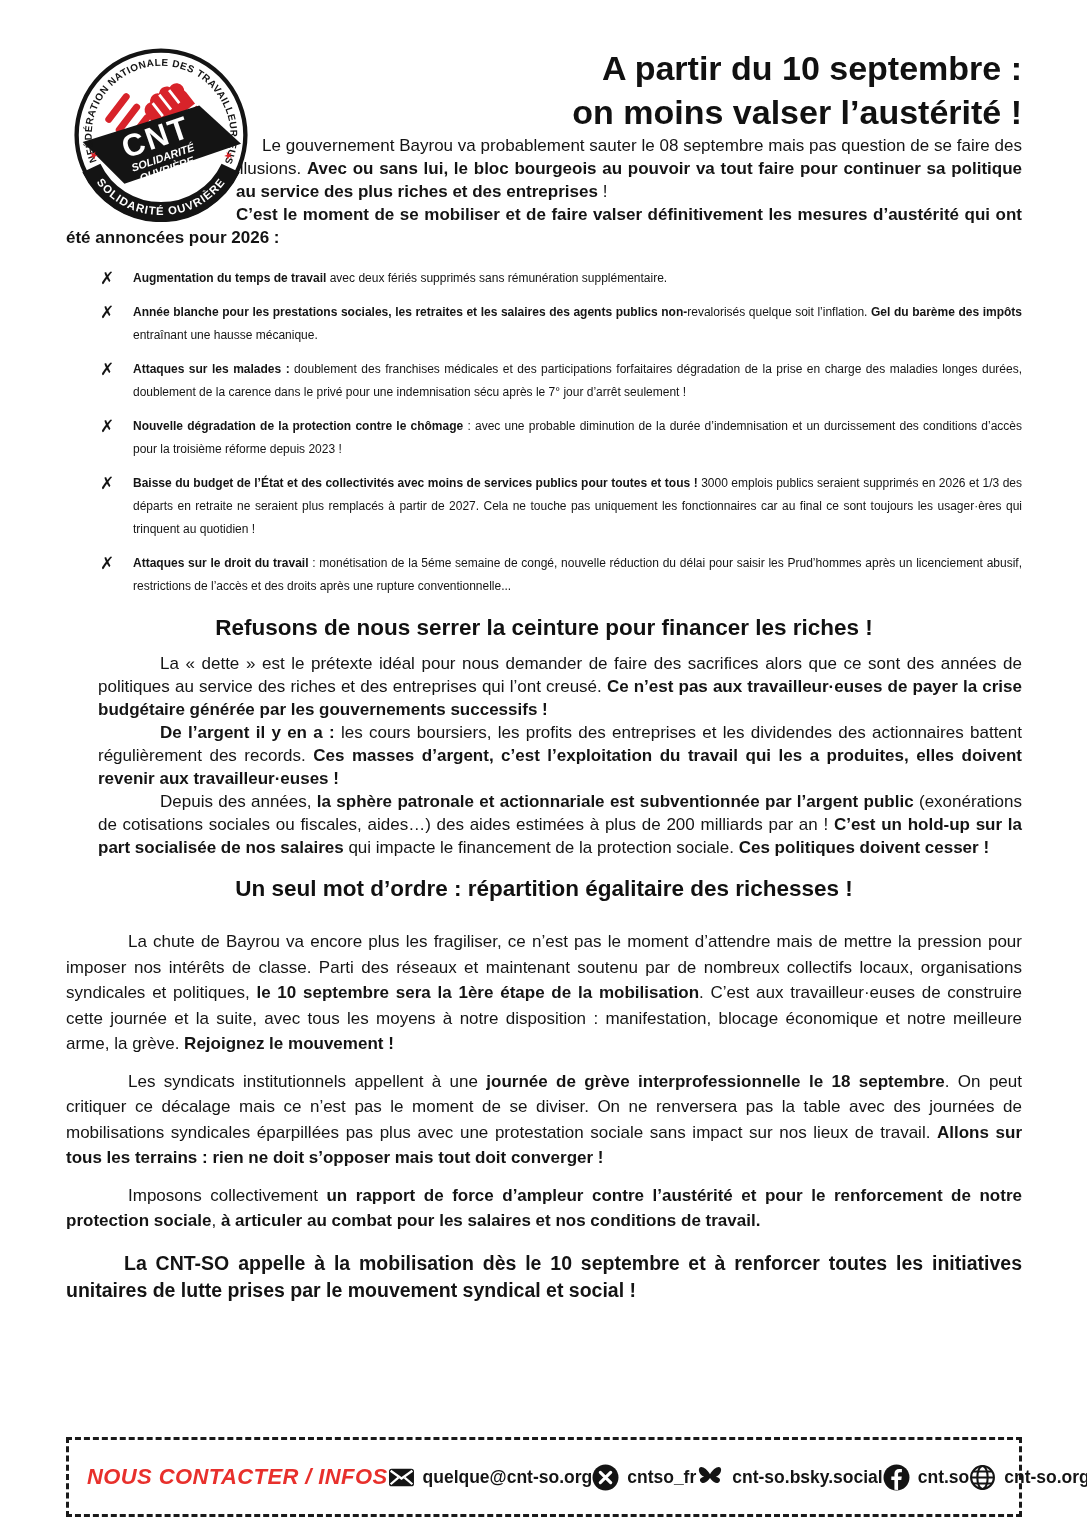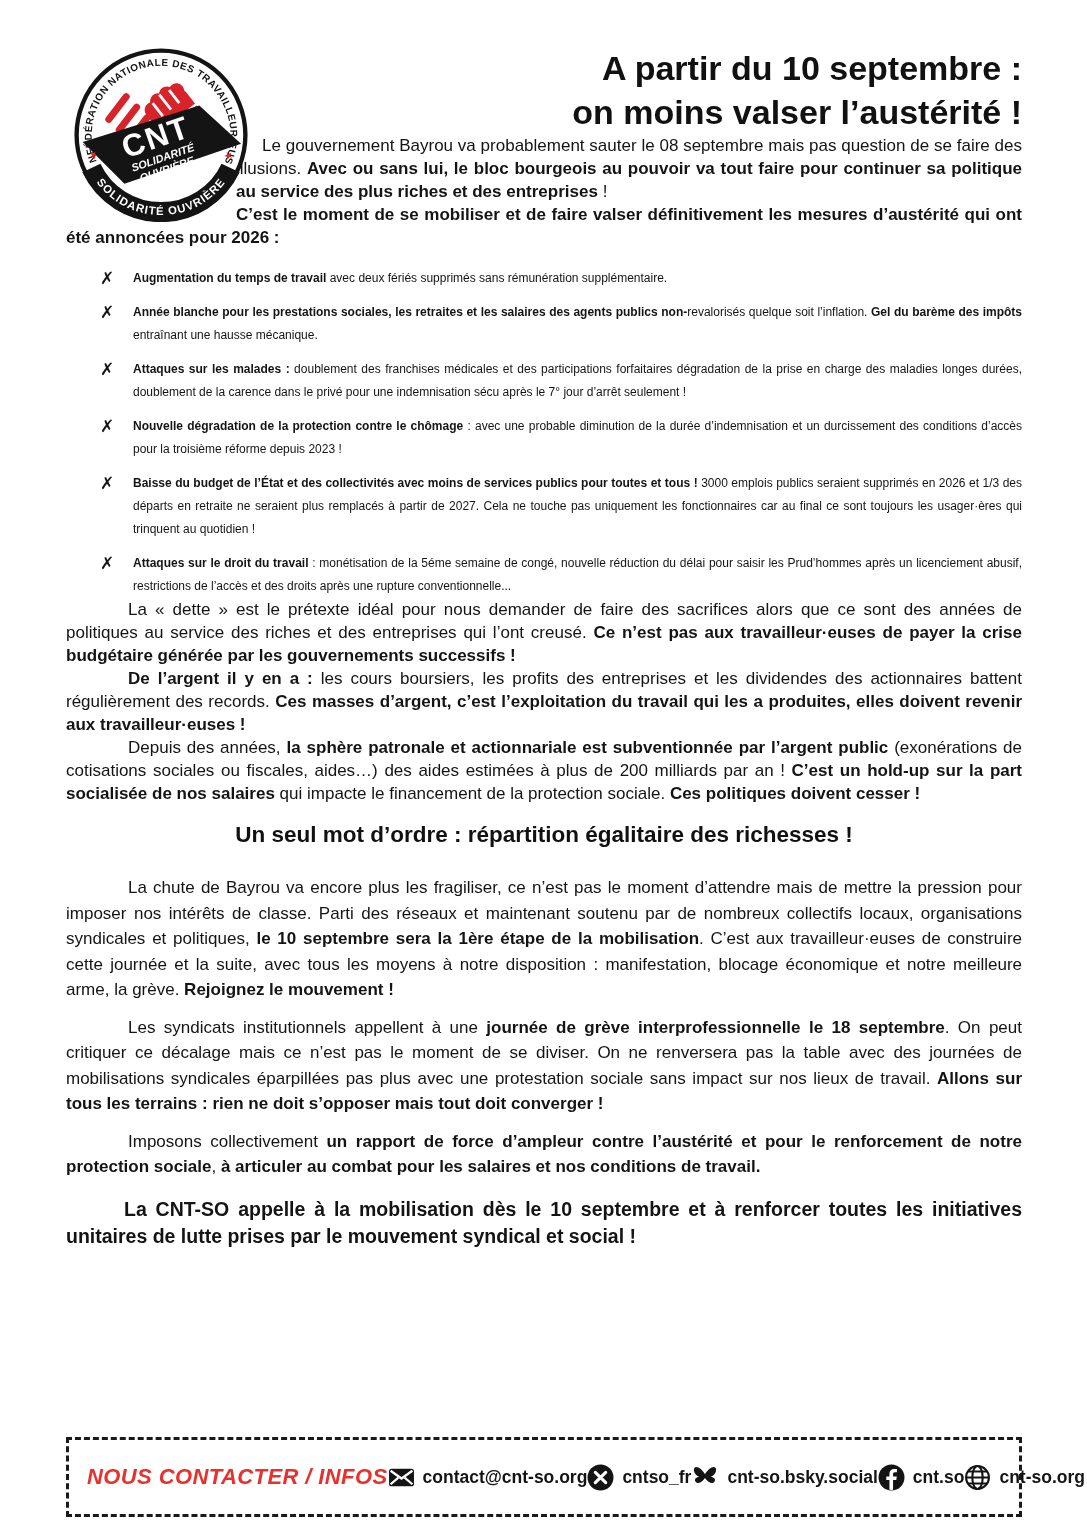--- a/index.html
+++ b/index.html
@@ -36,21 +36,21 @@
     font-style:italic;font-weight:bold;font-size:17px;line-height:23px;
     font-family:"DejaVu Sans","Liberation Sans",sans-serif;
   }
   .btxt{flex:1;font-size:12px;line-height:23px;text-align:justify;}
   
   h2.sec{
     margin:16px 0 10px 0;
     font-size:22.5px;line-height:28px;
     text-align:center;font-weight:bold;color:#111;
   }
-  .s1 p.para{text-indent:62px;line-height:23px;}
+  .s1 p.para{text-indent:62px;line-height:23px;margin-left:32px;}
   .s2 p.para{text-indent:62px;line-height:25.5px;margin-top:12px;}
   .s2 p.para:first-of-type{margin-top:26px;}
   .closing{
     margin:16px 0 12px 0;
     font-size:19.5px;line-height:27.5px;
     font-weight:bold;text-align:justify;text-indent:58px;
   }
   
   .footer{
     position:absolute;left:66px;right:65px;bottom:19px;
@@ -146,20 +146,21 @@
         <span class="mark">✗</span>
         <div class="btxt"><span class="b">Baisse du budget de l’État et des collectivités avec moins de services publics pour toutes et tous !</span><span> 3000 emplois publics seraient supprimés en 2026 et 1/3 des départs en retraite ne seraient plus remplacés à partir de 2027. Cela ne touche pas uniquement les fonctionnaires car au final ce sont toujours les usager·ères qui trinquent au quotidien !</span></div>
       </li>
       <li>
         <span class="mark">✗</span>
         <div class="btxt"><span class="b">Attaques sur le droit du travail</span><span> : monétisation de la 5éme semaine de congé, nouvelle réduction du délai pour saisir les Prud’hommes après un licenciement abusif, restrictions de l’accès et des droits après une rupture conventionnelle...</span></div>
       </li>
     </ul>
 
     <div class="s1">
+      <h2 class="sec">Refusons de nous serrer la ceinture pour financer les riches !</h2>
       <p class="para"><span>La « dette » est le prétexte idéal pour nous demander de faire des sacrifices alors que ce sont des années de politiques au service des riches et des entreprises qui l’ont creusé. </span><span class="b">Ce n’est pas aux travailleur·euses de payer la crise budgétaire générée par les gouvernements successifs !</span></p>
       <p class="para"><span class="b">De l’argent il y en a :</span><span> les cours boursiers, les profits des entreprises et les dividendes des actionnaires battent régulièrement des records. </span><span class="b">Ces masses d’argent, c’est l’exploitation du travail qui les a produites, elles doivent revenir aux travailleur·euses !</span></p>
       <p class="para"><span>Depuis des années, </span><span class="b">la sphère patronale et actionnariale est subventionnée par l’argent public</span><span> (exonérations de cotisations sociales ou fiscales, aides…) des aides estimées à plus de 200 milliards par an ! </span><span class="b">C’est un hold-up sur la part socialisée de nos salaires</span><span> qui impacte le financement de la protection sociale. </span><span class="b">Ces politiques doivent cesser !</span></p>
     </div>
 
     <div class="s2">
       <h2 class="sec">Un seul mot d’ordre : répartition égalitaire des richesses !</h2>
       <p class="para"><span>La chute de Bayrou va encore plus les fragiliser, ce n’est pas le moment d’attendre mais de mettre la pression pour imposer nos intérêts de classe. Parti des réseaux et maintenant soutenu par de nombreux collectifs locaux, organisations syndicales et politiques, </span><span class="b">le 10 septembre sera la 1ère étape de la mobilisation</span><span>. C’est aux travailleur·euses de construire cette journée et la suite, avec tous les moyens à notre disposition : manifestation, blocage économique et notre meilleure arme, la grève. </span><span class="b">Rejoignez le mouvement !</span></p>
       <p class="para"><span>Les syndicats institutionnels appellent à une </span><span class="b">journée de grève interprofessionnelle le 18 septembre</span><span>. On peut critiquer ce décalage mais ce n’est pas le moment de se diviser. On ne renversera pas la table avec des journées de mobilisations syndicales éparpillées pas plus avec une protestation sociale sans impact sur nos lieux de travail. </span><span class="b">Allons sur tous les terrains : rien ne doit s’opposer mais tout doit converger !</span></p>
       <p class="para"><span>Imposons collectivement </span><span class="b">un rapport de force d’ampleur contre l’austérité et pour le renforcement de notre protection sociale</span><span>, </span><span class="b">à articuler au combat pour les salaires et nos conditions de travail.</span></p>
@@ -170,21 +171,21 @@
 
   <div class="footer">
     <span class="f-label">NOUS CONTACTER / INFOS</span>
 
     <span class="f-item">
       <svg width="27" height="27" viewBox="0 0 26 26">
         <rect x="1" y="4.5" width="24" height="17" rx="2.5" fill="#141414"></rect>
         <path d="M2.5 6.5 L13 14 L23.5 6.5" stroke="#ffffff" stroke-width="2.2" fill="none"></path>
         <path d="M2.5 19.5 L10 13.2 M23.5 19.5 L16 13.2" stroke="#ffffff" stroke-width="2.2" fill="none"></path>
       </svg>
-      <span>contact@cnt-so.org</span>
+      <span>quelque@cnt-so.org</span>
     </span>
 
     <span class="f-item">
       <svg width="27" height="27" viewBox="0 0 26 26">
         <circle cx="13" cy="13" r="12.5" fill="#141414"></circle>
         <path d="M8 8 L18 18 M18 8 L8 18" stroke="#ffffff" stroke-width="3" stroke-linecap="round"></path>
       </svg>
       <span>cntso_fr</span>
     </span>
 

